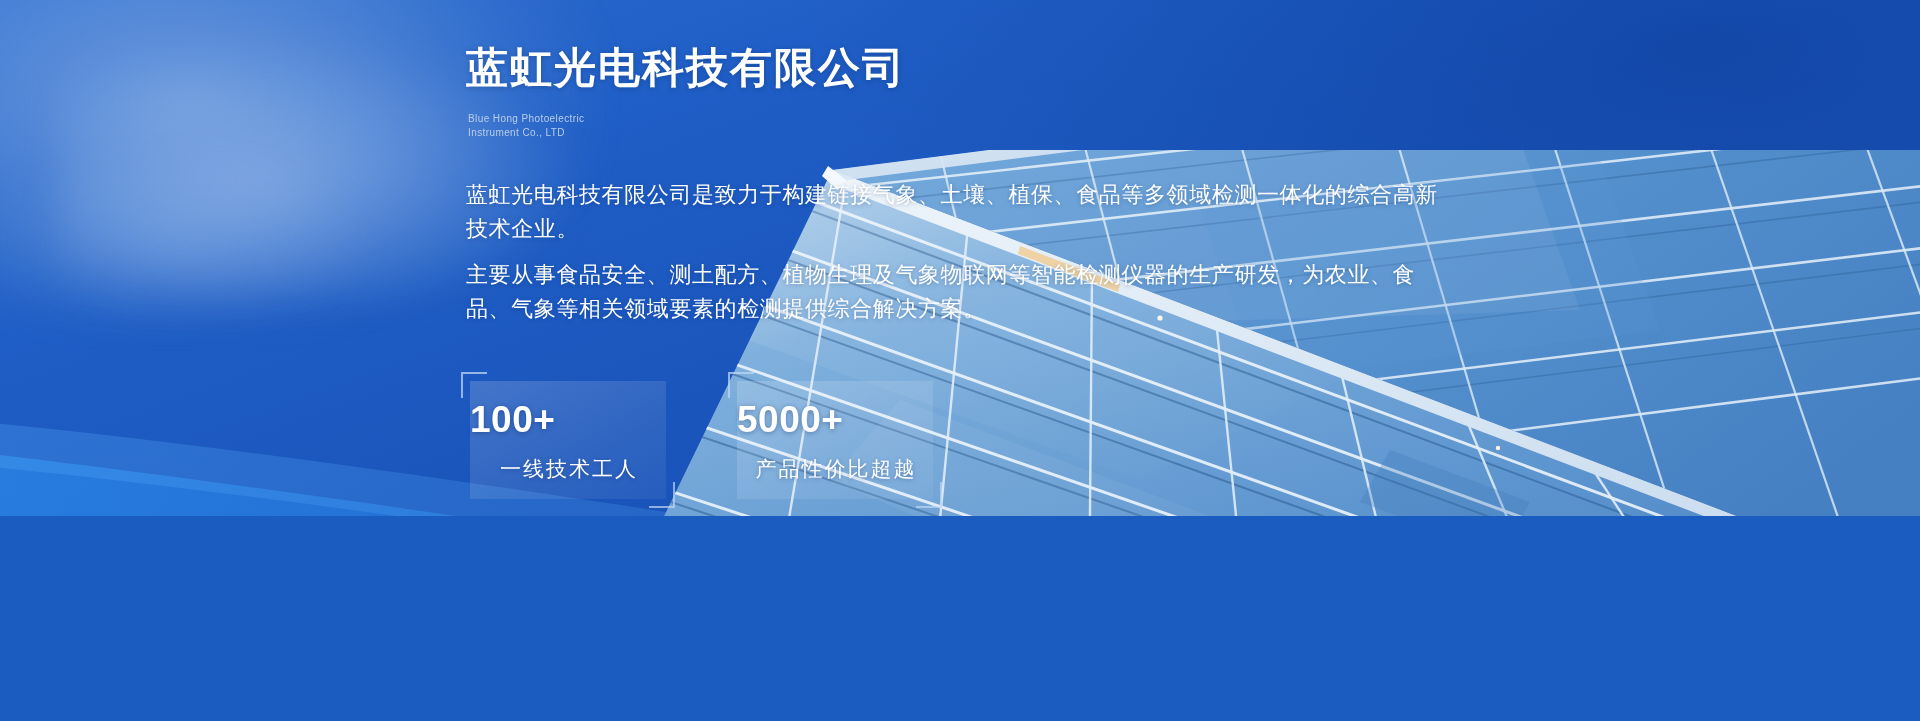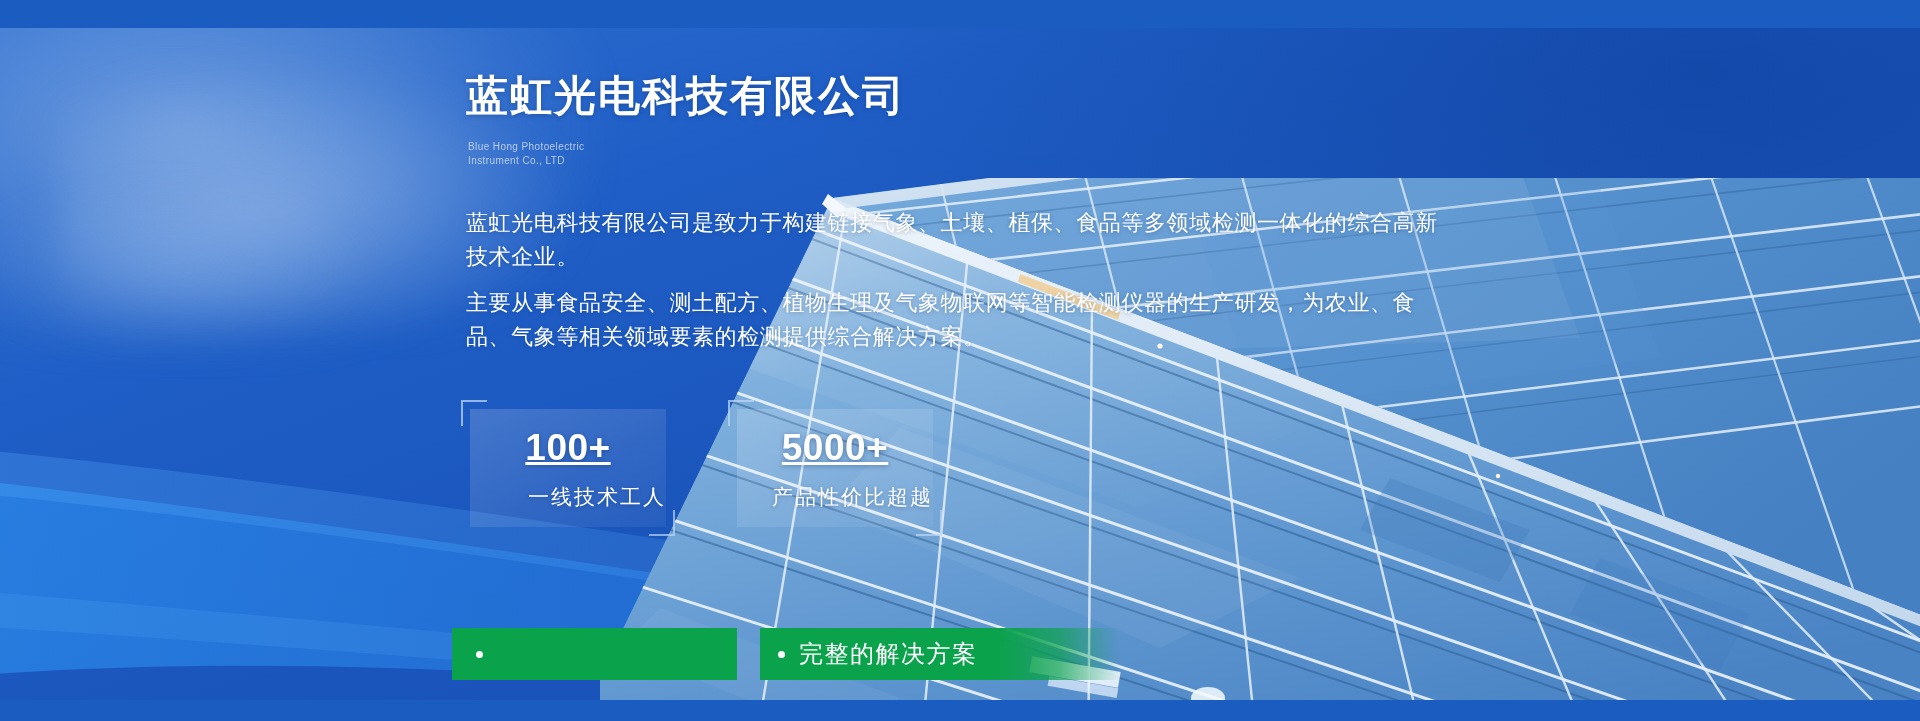--- a/index.html
+++ b/index.html
@@ -1,22 +1,22 @@
 <!DOCTYPE html>
 <html><head>
 <meta charset="utf-8">
 <style>
   html,body{margin:0;padding:0;}
   body{
     width:1920px;height:721px;overflow:hidden;
     font-family:"Liberation Sans","DejaVu Sans",sans-serif;
     background:#1b5cc0;
   }
-  .stage{position:relative;width:1920px;height:672px;overflow:hidden;
-         background:linear-gradient(160deg,#2f6fd0 0%,#1f5ec6 28%,#1a55bb 55%,#1b50b4 100%);margin-top:28px;}
+  .stage{position:relative;width:1920px;height:516px;overflow:hidden;
+         background:linear-gradient(160deg,#2f6fd0 0%,#1f5ec6 28%,#1a55bb 55%,#1b50b4 100%);}
 
   
   .cloud-a{position:absolute;left:-160px;top:-90px;width:760px;height:420px;
     background:radial-gradient(ellipse at 45% 45%,rgba(200,220,245,.42) 0%,rgba(175,205,240,.26) 35%,rgba(150,190,235,.10) 58%,rgba(255,255,255,0) 75%);
     filter:blur(14px);}
   .cloud-b{position:absolute;left:60px;top:40px;width:520px;height:260px;
     background:radial-gradient(ellipse at 40% 55%,rgba(215,232,250,.34) 0%,rgba(180,210,242,.16) 45%,rgba(255,255,255,0) 72%);
     filter:blur(18px);}
   .cloud-c{position:absolute;left:-40px;top:150px;width:420px;height:180px;
     background:radial-gradient(ellipse at 50% 50%,rgba(190,215,245,.20) 0%,rgba(255,255,255,0) 70%);
@@ -53,24 +53,24 @@
   .para-1{left:466px;top:178px;width:980px;}
   .para-2{left:466px;top:258px;width:980px;}
 
   
   .stats{position:absolute;left:470px;top:381px;height:122px;}
   .stat{position:absolute;top:0;width:196px;height:118px;
     background:linear-gradient(150deg,rgba(255,255,255,.175) 0%,rgba(255,255,255,.10) 55%,rgba(255,255,255,.055) 100%);
     box-sizing:border-box;}
   .stat.s1{left:0;}
   .stat.s2{left:267px;}
-  .stat .num{position:absolute;left:0;right:0;top:18px;text-align:center;
+  .stat .num{position:absolute;left:0;right:0;top:18px;text-align:left;
     color:#ffffff;font-size:37px;font-weight:700;letter-spacing:.5px;
-    text-shadow:0 1px 5px rgba(8,38,92,.40);text-decoration:underline;}
-  .stat .lbl{position:absolute;left:2px;right:0;top:74px;text-align:right;
+    text-shadow:0 1px 5px rgba(8,38,92,.40);}
+  .stat .lbl{position:absolute;left:2px;right:0;top:74px;text-align:center;
     color:#ffffff;font-size:21px;letter-spacing:2px;
     text-shadow:0 1px 4px rgba(8,38,92,.35);}
   .brk{position:absolute;width:26px;height:26px;box-sizing:border-box;}
   .brk.tl{left:-9px;top:-9px;border-left:2px solid rgba(190,214,244,.75);
           border-top:2px solid rgba(190,214,244,.75);}
   .brk.br{right:-9px;bottom:-9px;border-right:2px solid rgba(190,214,244,.70);
           border-bottom:2px solid rgba(190,214,244,.70);}
 
   
   .tags{position:absolute;left:452px;top:600px;height:52px;}

